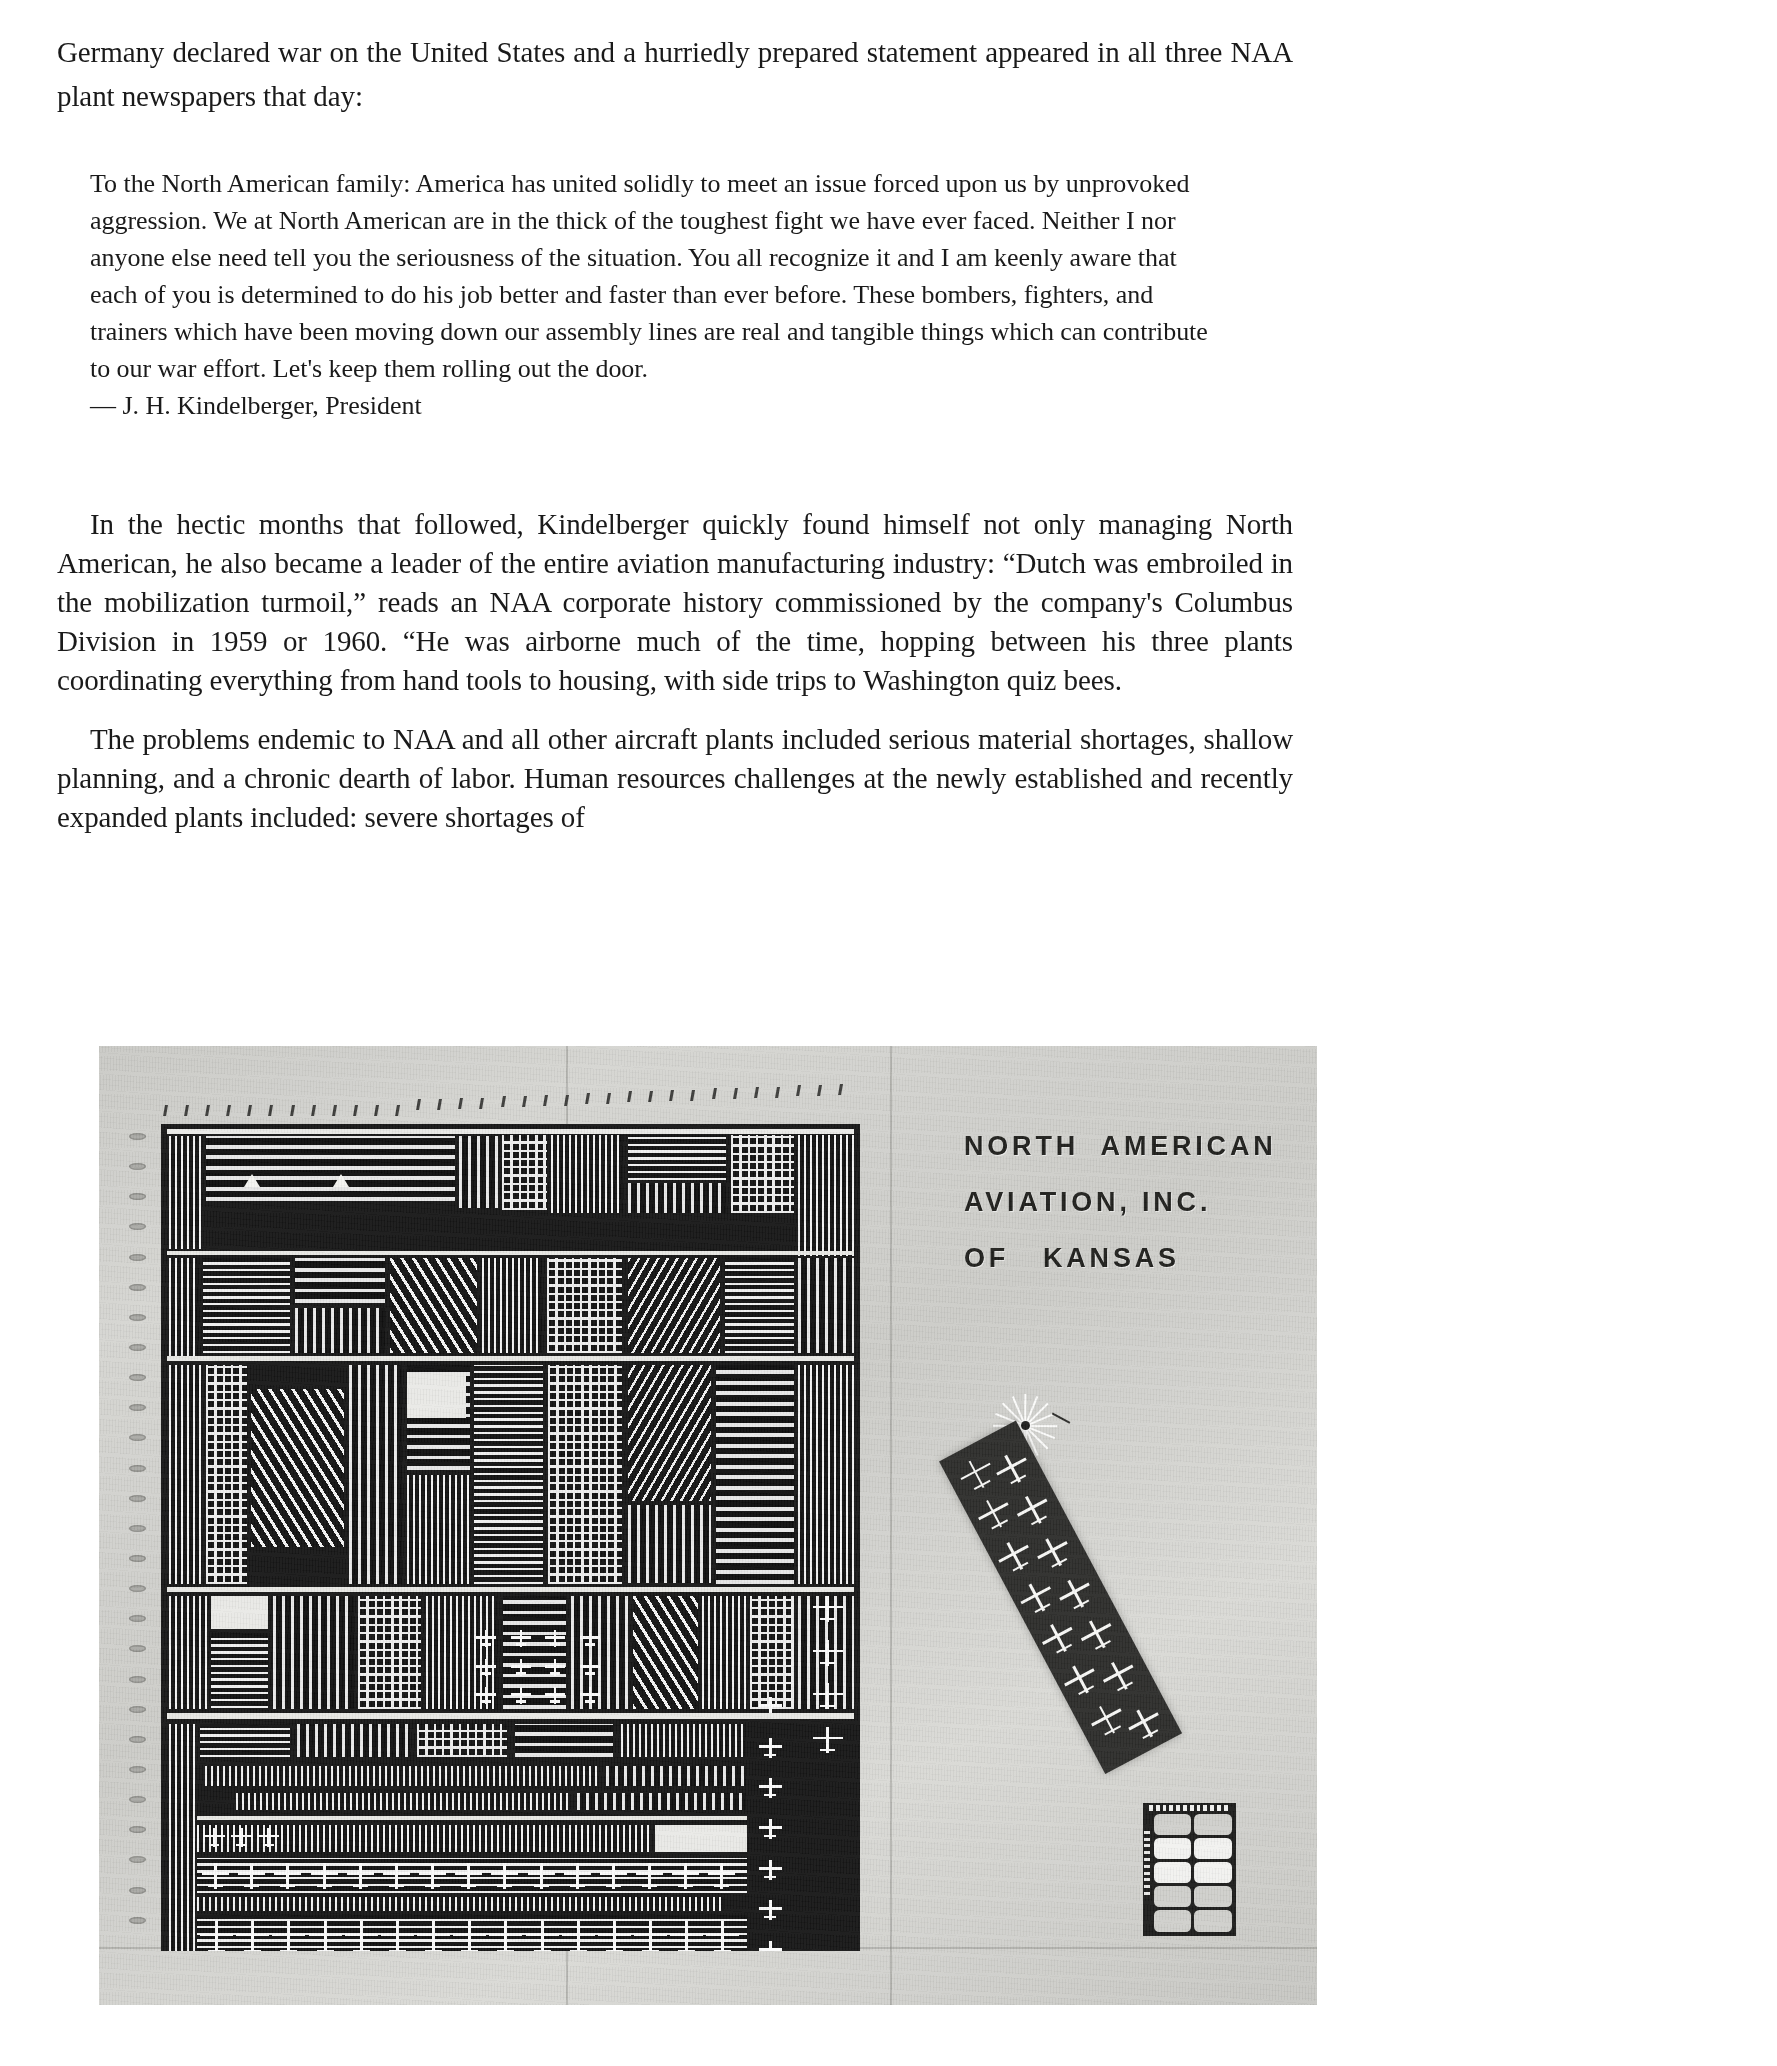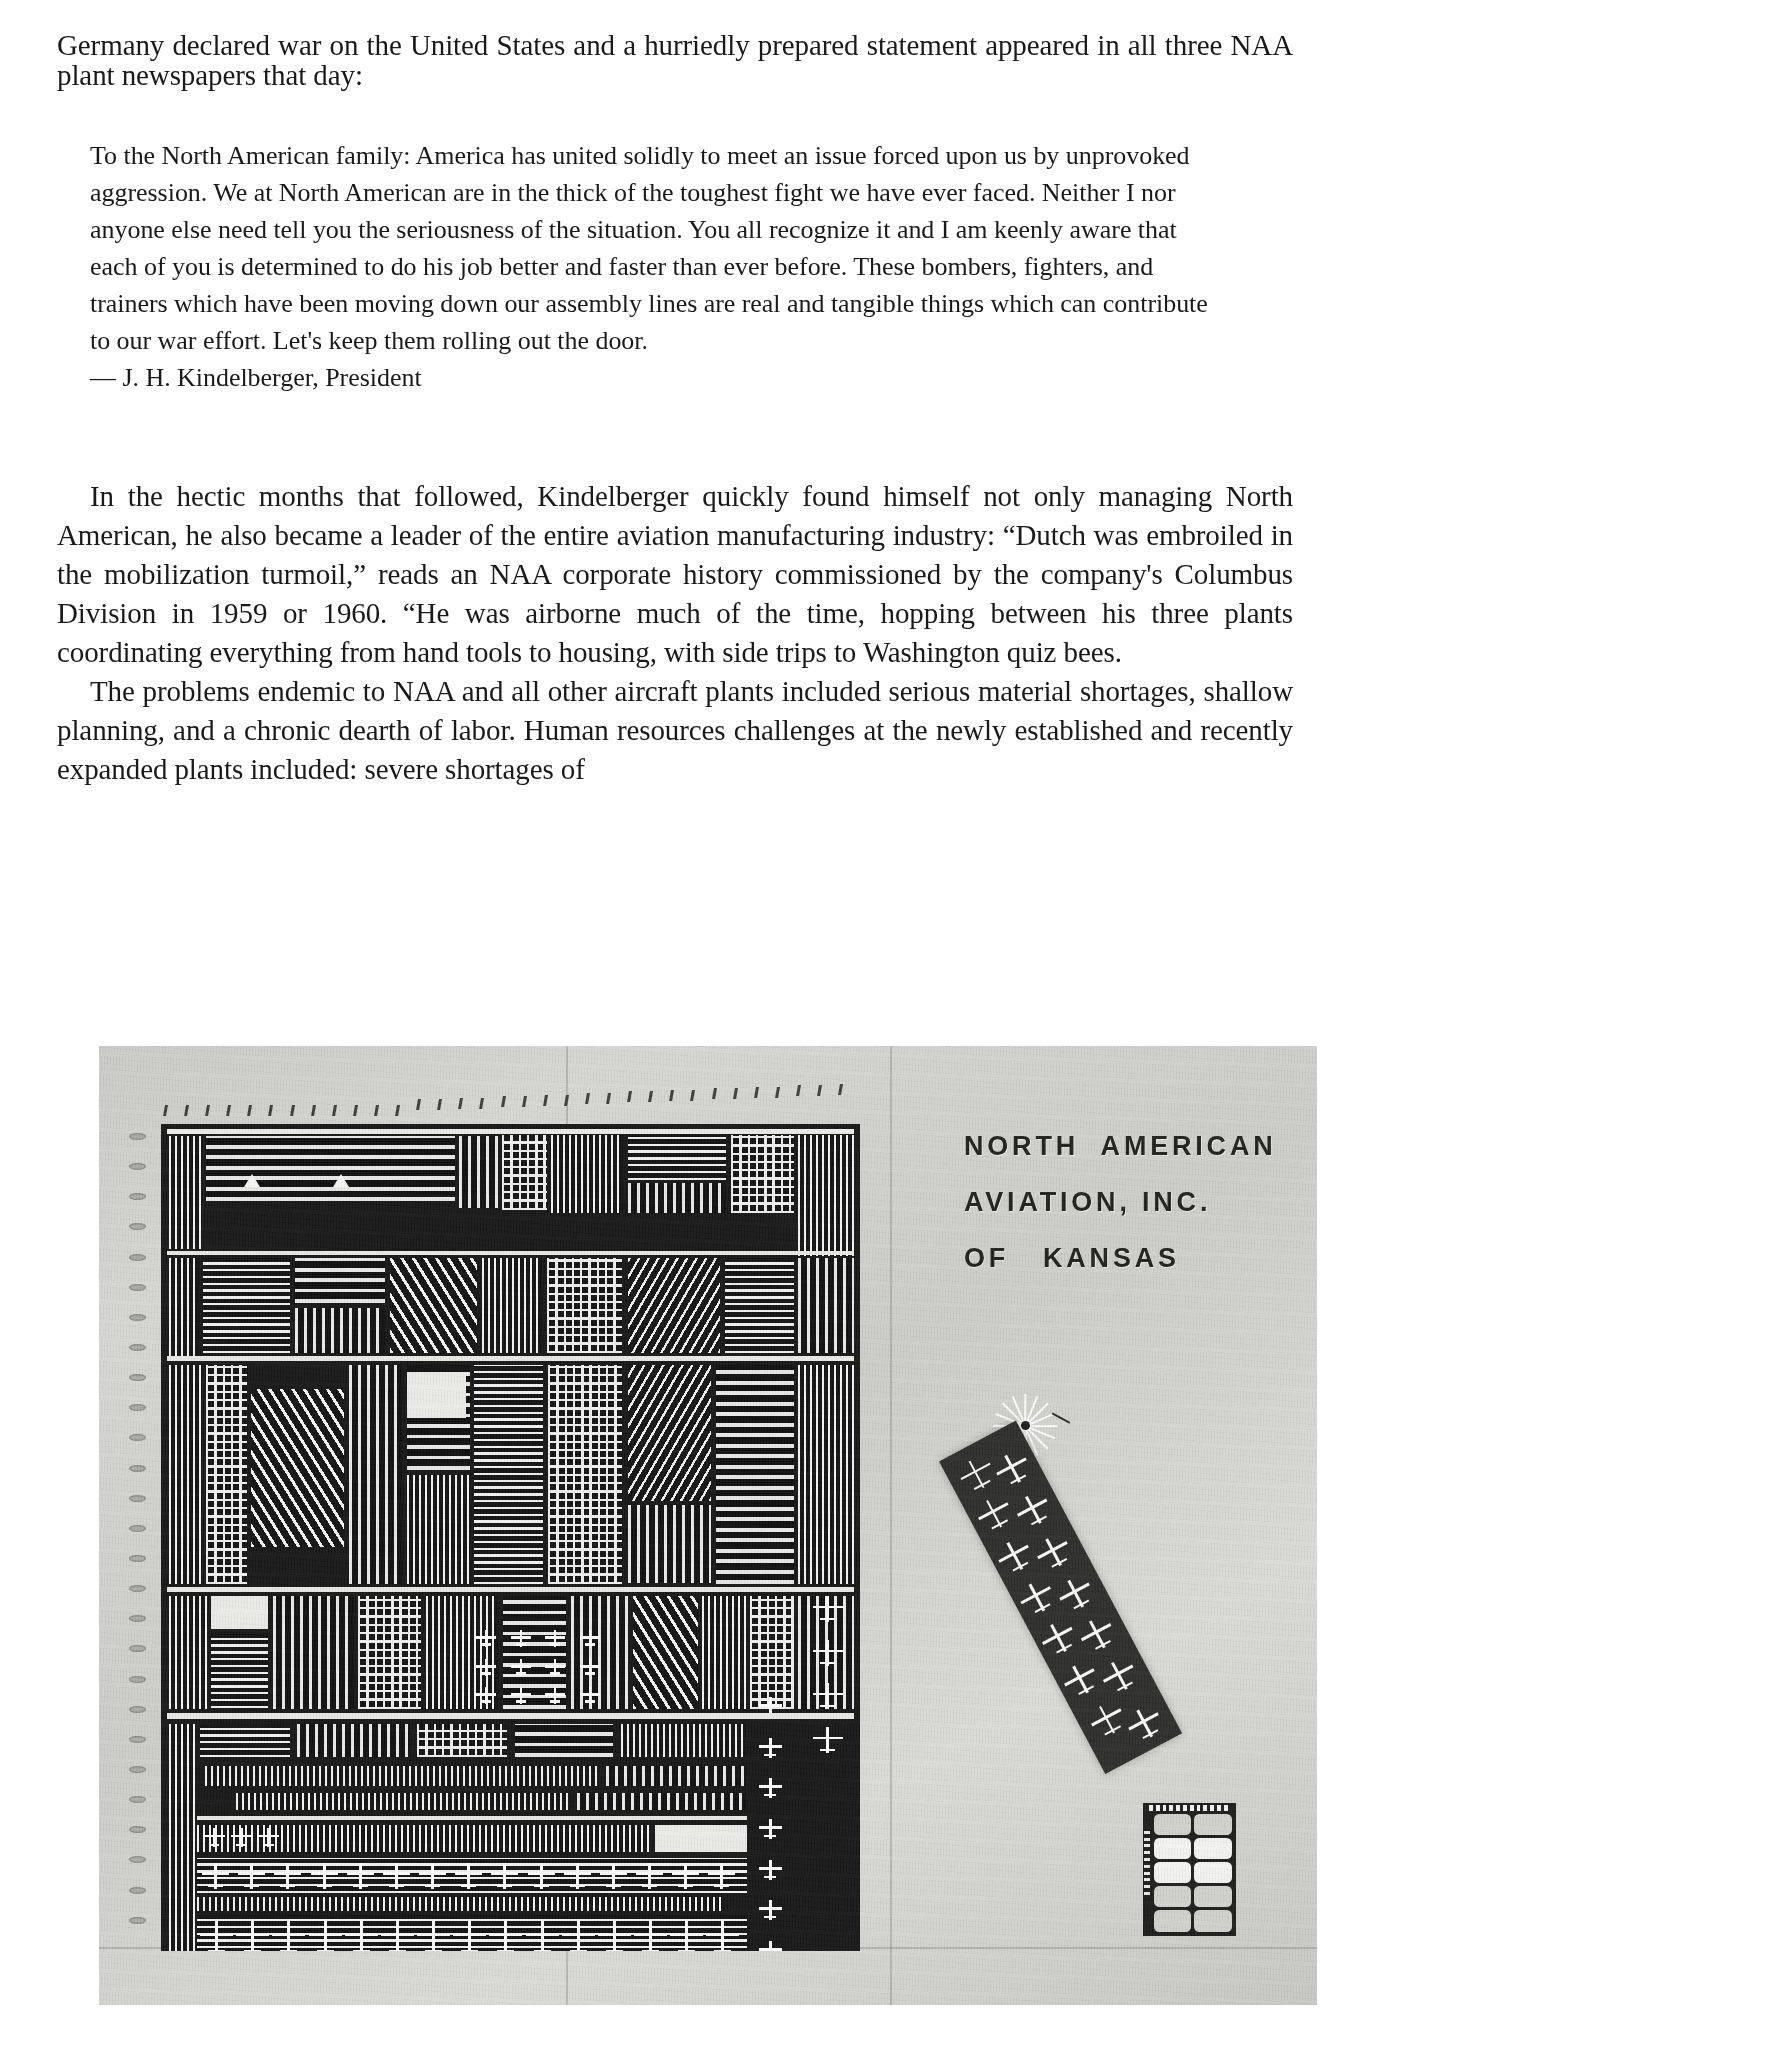--- a/index.html
+++ b/index.html
@@ -26,21 +26,21 @@
   .text-col {
     position: absolute;
     left: 57px;
     top: 30px;
     width: 1236px;
   }
 
   .lead-para {
     font-family: "Liberation Serif", serif;
     font-size: 29px;
-    line-height: 30px;
+    line-height: 44px;
     text-align: justify;
     text-justify: inter-word;
     letter-spacing: -0.1px;
     margin: 0;
   }
 
   .blockquote {
     margin: 47px 0 0 0;
     padding-left: 33px;
     width: 1138px;
@@ -68,20 +68,21 @@
     margin: 0;
     font-size: 29px;
     line-height: 39px;
     text-align: justify;
     text-justify: inter-word;
     letter-spacing: -0.1px;
     text-indent: 0;
   }
   .body-para.indent {
     text-indent: 33px;
+    margin-top: 20px;
   }
 
   
   .photo-figure {
     position: absolute;
     left: 59px;
     top: 1034px;
     width: 1218px;
     height: 959px;
   }

